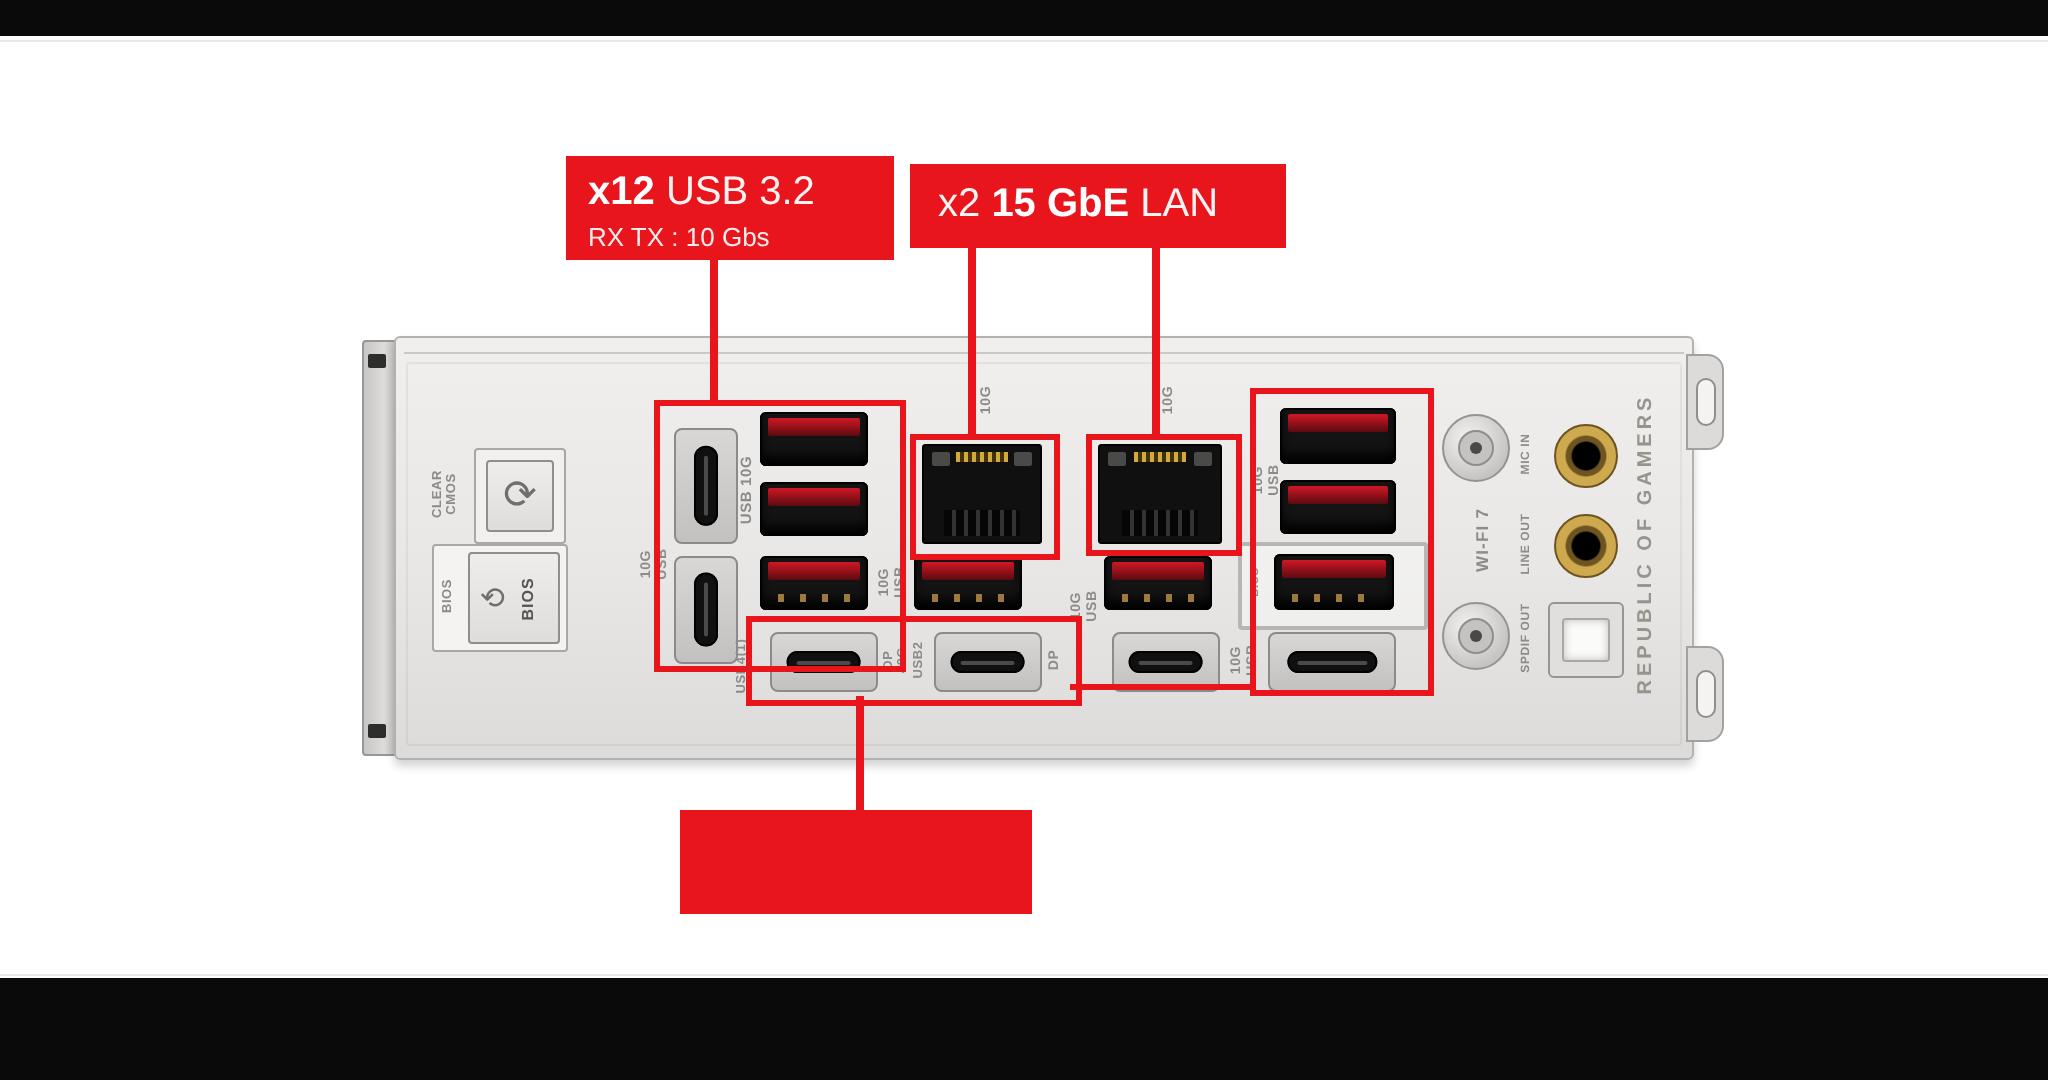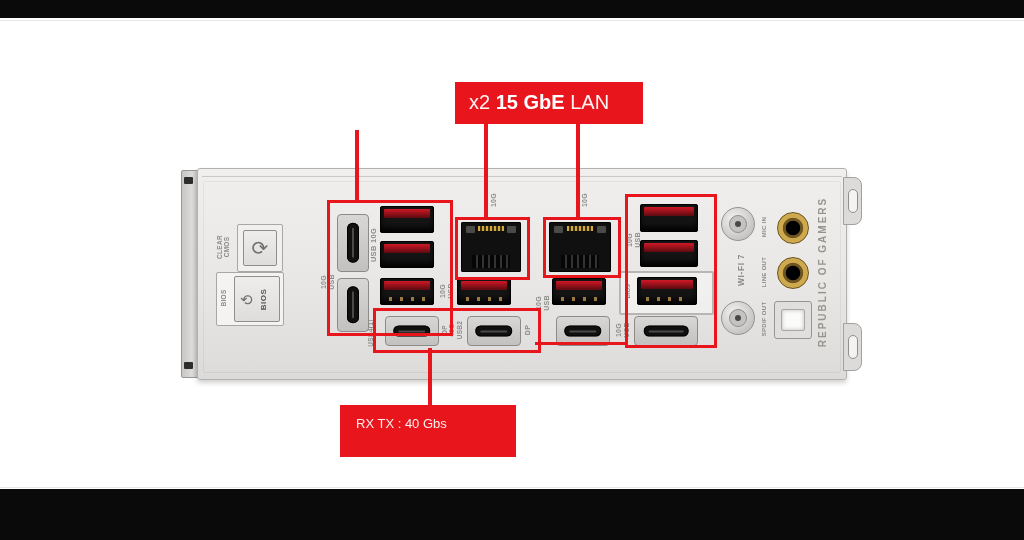--- a/index.html
+++ b/index.html
@@ -225,26 +225,32 @@
   <div class="rbox" style="left:543px;top:217px;width:72px;height:55px;"></div>
   <div class="rbox" style="left:373px;top:308px;width:162px;height:39px;"></div>
   <div class="rbox" style="left:625px;top:194px;width:86px;height:148px;"></div>
   <div class="rseg" style="left:535px;top:342px;width:93px;"></div>
 
   <div class="rline" style="left:355px;top:130px;height:71px;"></div>
   <div class="rline" style="left:484px;top:124px;height:94px;"></div>
   <div class="rline" style="left:576px;top:124px;height:94px;"></div>
   <div class="rline" style="left:428px;top:348px;height:57px;"></div>
 
+  <div class="callout" style="left:283px;top:78px;width:164px;height:52px;padding:7px 0 0 11px;box-sizing:border-box;">
+    <div class="c-line1">
+      <span class="hv">x12</span>
+      <span class="lt">USB 3.2</span>
+    </div>
+    <div class="c-line2">RX TX : 10 Gbs</div>
+  </div>
 
   <div class="callout" style="left:455px;top:82px;width:188px;height:42px;padding:9px 0 0 14px;box-sizing:border-box;">
     <div class="c-line1">
       <span class="lt">x2</span>
       <span class="hv">15 GbE</span>
       <span class="lt">LAN</span>
     </div>
   </div>
 
   <div class="callout" style="left:340px;top:405px;width:176px;height:52px;padding:7px 0 0 16px;box-sizing:border-box;">
-    <div class="c-line2">RX TX : 40 Gbs</div>
   </div>
 
 </div>
 
 </body></html>

